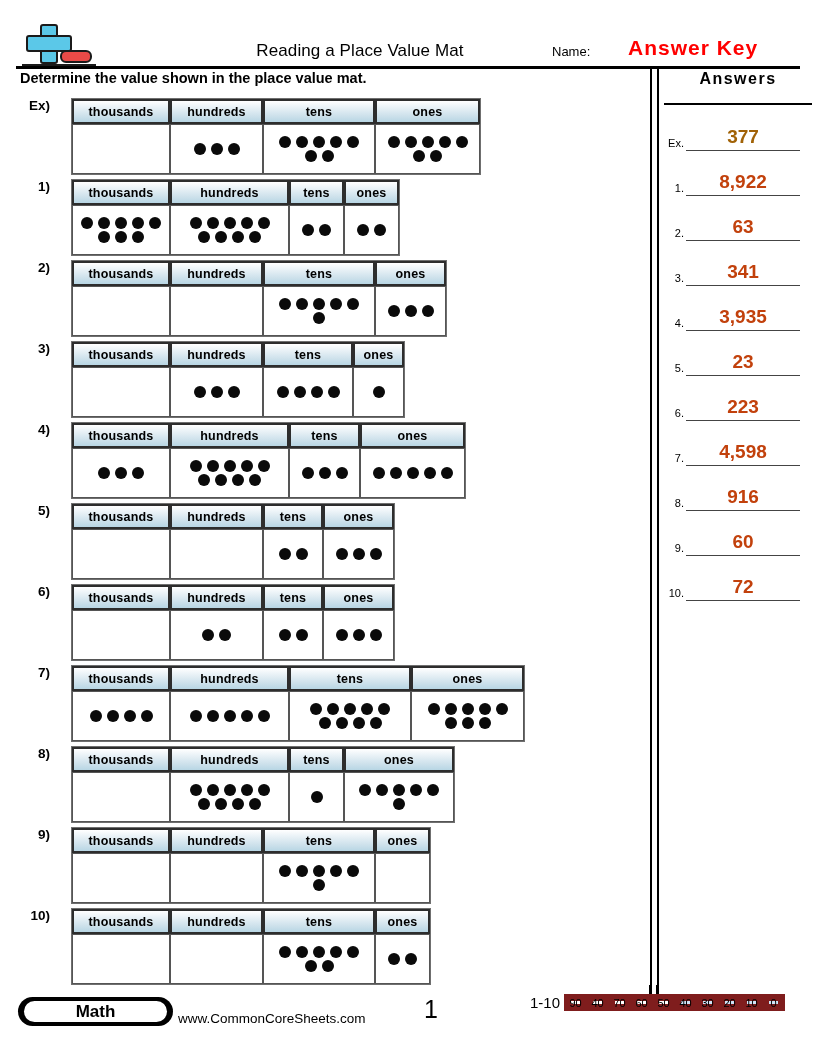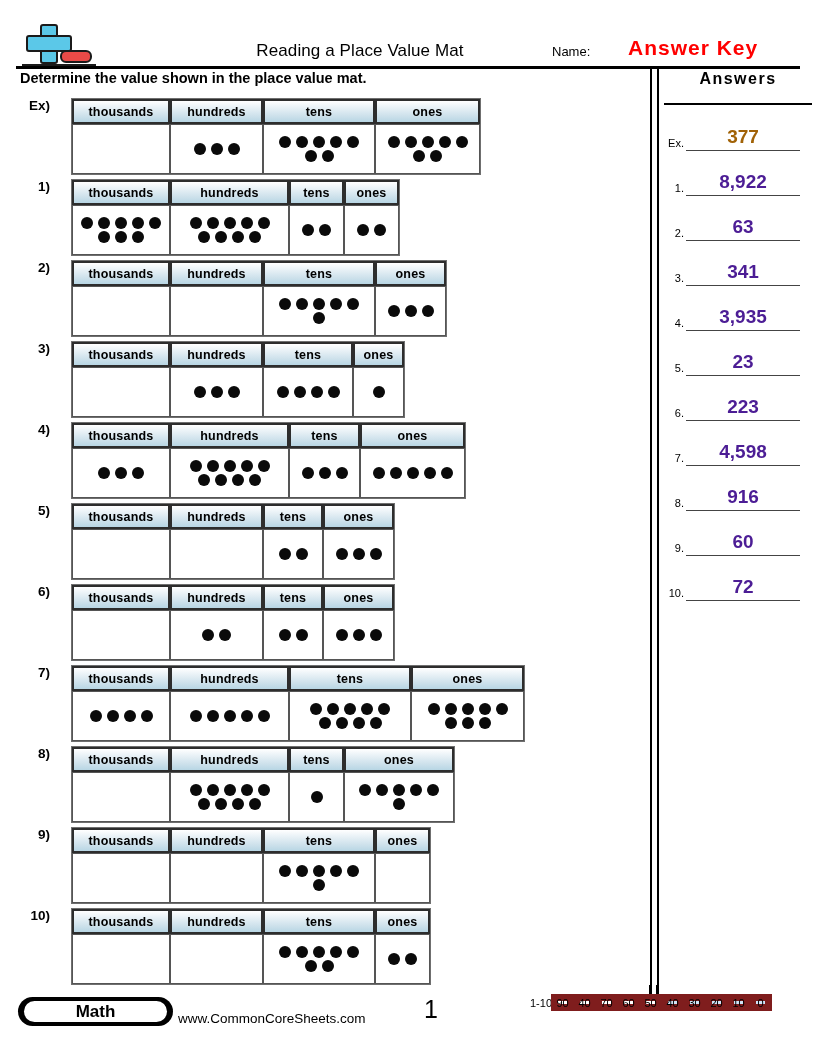--- a/index.html
+++ b/index.html
@@ -139,21 +139,21 @@
     border-bottom: 1px solid #444;
     height: 1px;
   }
   .ans-val {
     position: absolute;
     left: 24px; bottom: 3px;
     width: 114px;
     text-align: center;
     font-size: 19px;
     font-weight: bold;
-    color: #4c1d95;
+    color: #c2410c;
   }
   .ans-val.example { color: #a16207; }
 
   
   #problems {
     position: absolute;
     left: 0; top: 0;
     width: 650px;
   }
   .problem {
@@ -247,21 +247,22 @@
     left: 424px; top: 2px;
     font-size: 25px;
   }
   #scale {
     position: absolute;
     left: 530px; top: 1px;
     display: flex;
     align-items: center;
   }
   #scale-range {
-    font-size: 11px;
+    font-size: 15px;
+    margin-right: 5px;
   }
   #scale-boxes { display: flex; }
   .scale-box {
     width: 23px; height: 17px;
     border: 7px solid #7f1d1d;
     margin-left: -1px;
     display: flex;
     align-items: center;
     justify-content: center;
     font-size: 11px;

